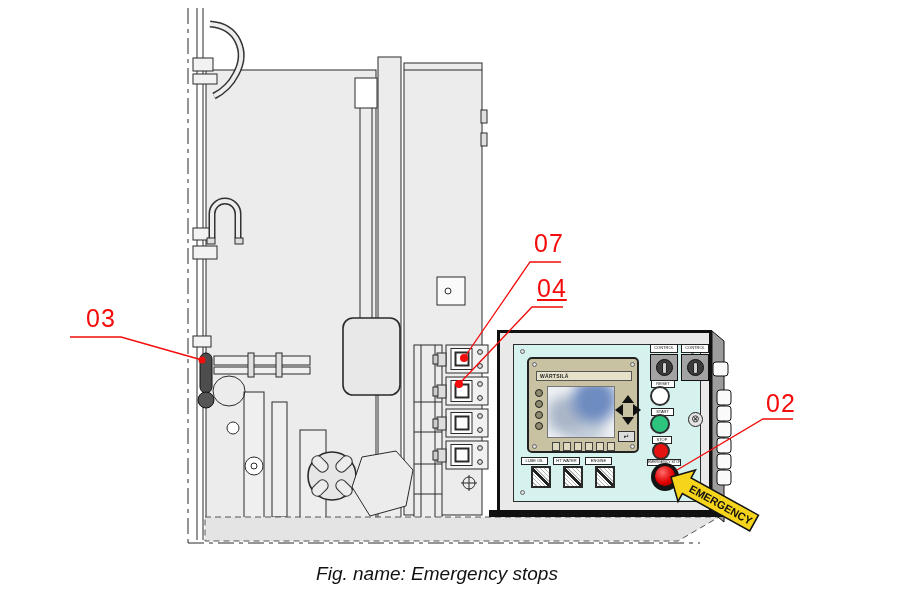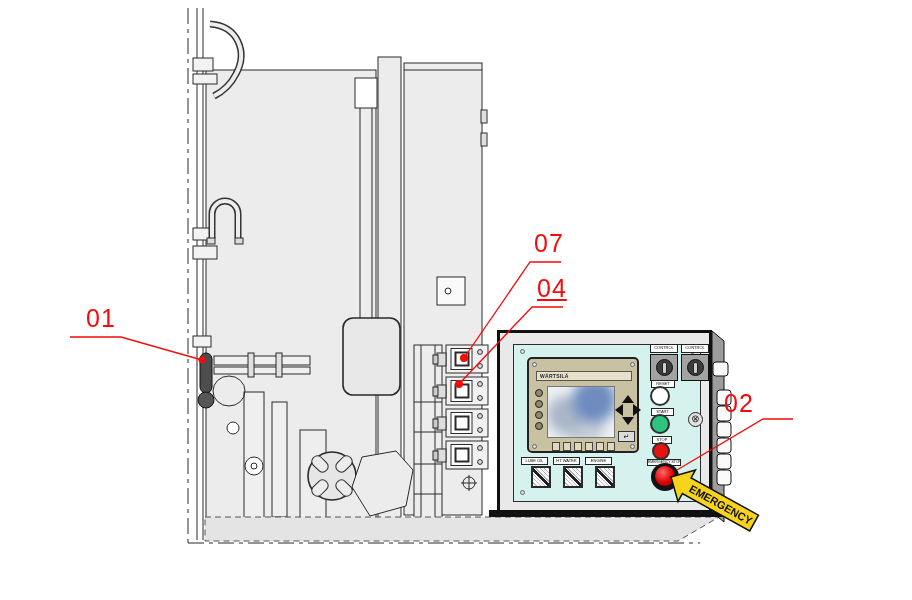--- a/index.html
+++ b/index.html
@@ -262,18 +262,19 @@
       <polyline points="563,307 532,307 459,384"></polyline>
       <polyline points="793,419 763,419 677,470"></polyline>
     </g>
     <g fill="#f40b0b" stroke="none">
       <circle cx="202" cy="360" r="3.5"></circle>
       <circle cx="464" cy="358" r="4"></circle>
       <circle cx="459" cy="384" r="4"></circle>
     </g>
   </svg>
 
-  <div class="callout" style="left:86px;top:306px;">01</div>
-  <div class="callout" style="left:724px;top:391px;">02</div>
+  <div class="callout" style="left:86px;top:306px;">03</div>
+  <div class="callout" style="left:766px;top:391px;">02</div>
   <div class="callout" style="left:534px;top:231px;">07</div>
   <div class="callout" style="left:537px;top:276px;text-decoration:underline;">04</div>
 
+  <div class="caption">Fig. name: Emergency stops</div>
 </div>
 
 </body></html>

